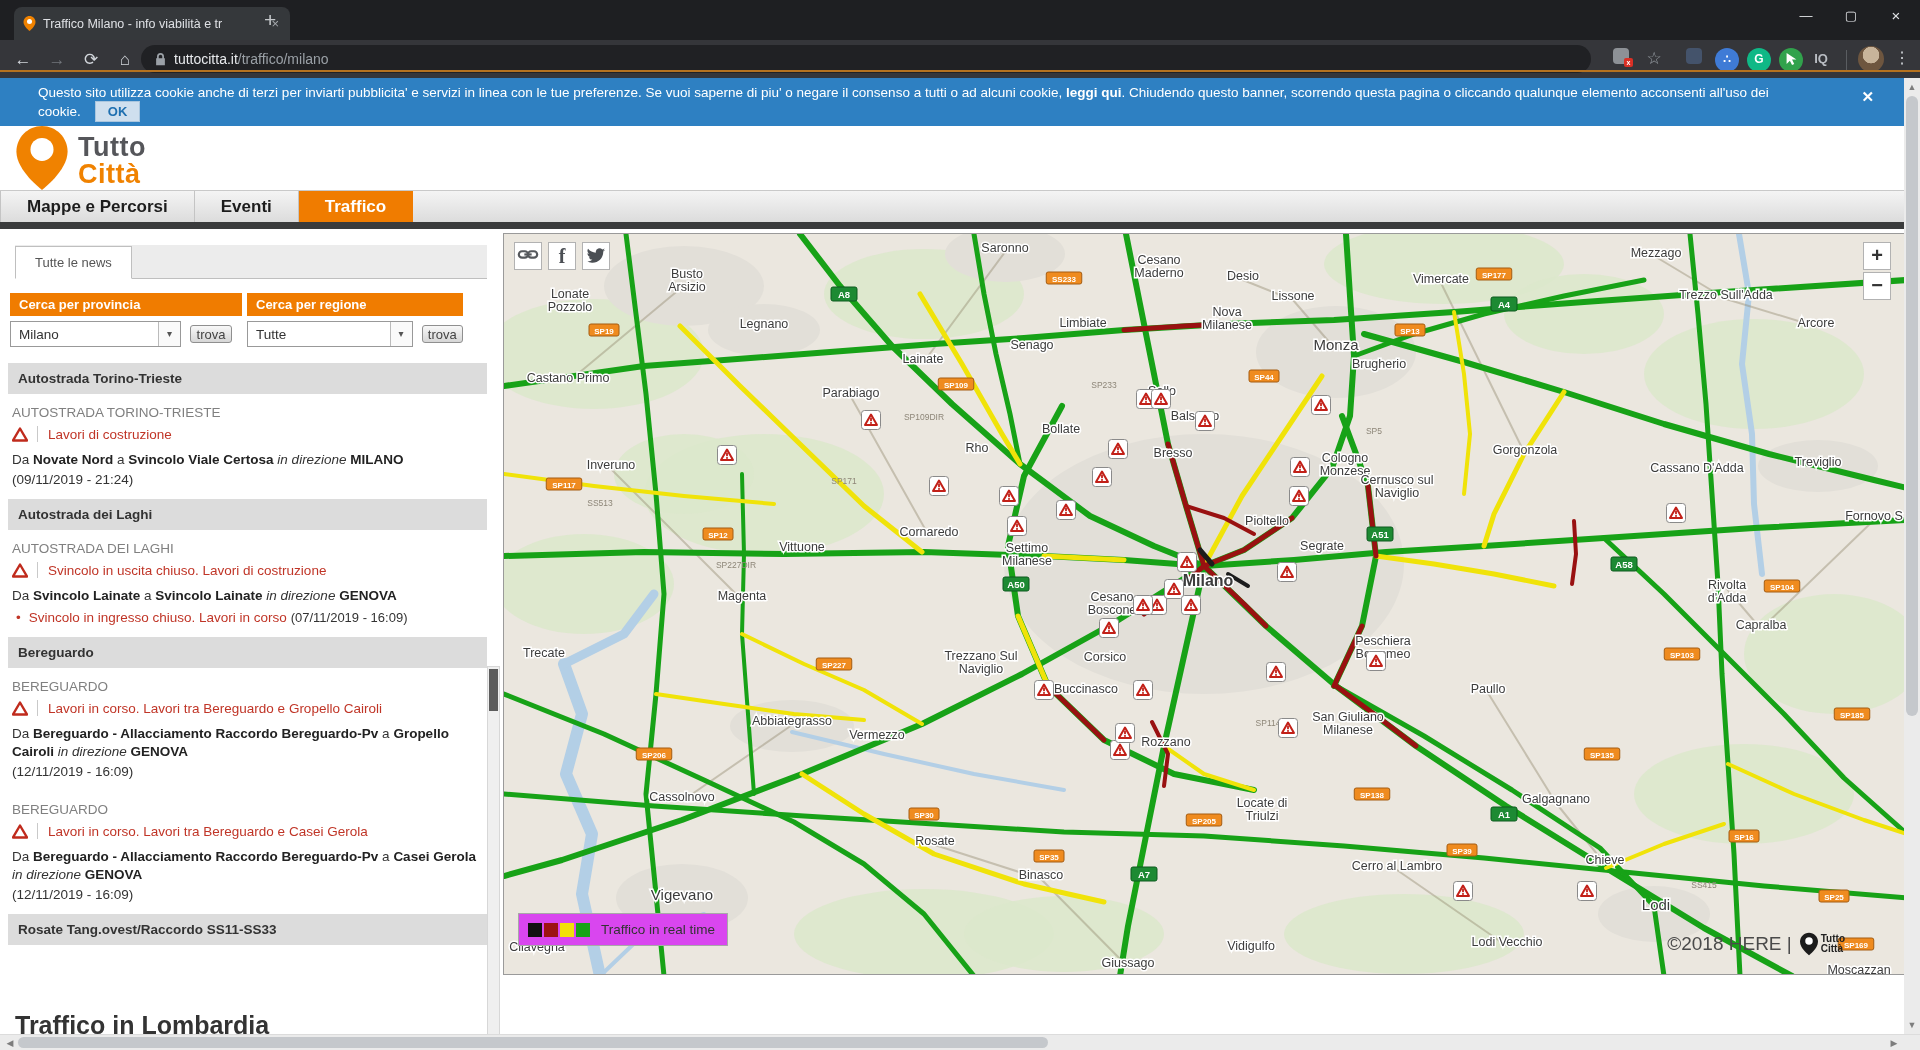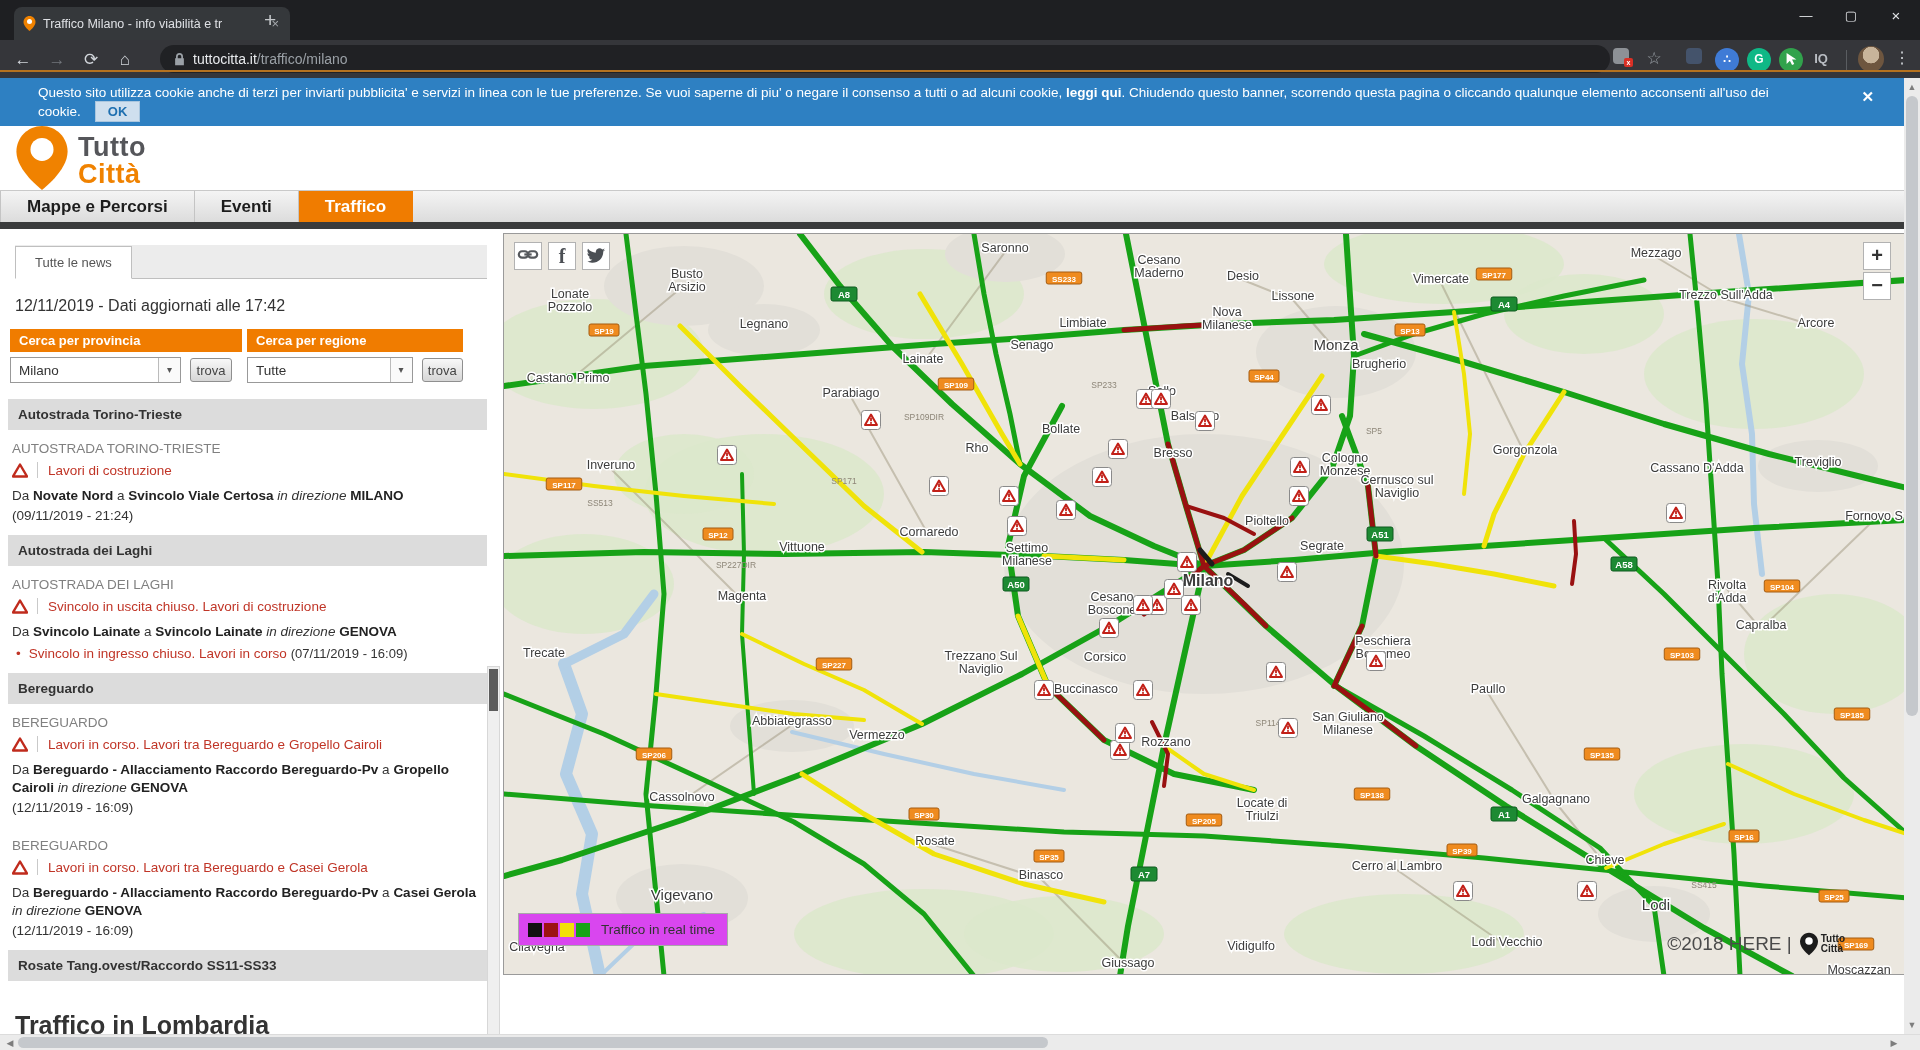--- a/index.html
+++ b/index.html
@@ -7,21 +7,21 @@
 
   
   #tabstrip { position:absolute; left:0; top:0; width:1920px; height:40px; background:#1e1f22; }
   #tab { position:absolute; left:14px; top:7px; width:276px; height:33px; background:#35383b; border-radius:8px 8px 0 0; display:flex; align-items:center; padding:8px 8px; overflow:hidden; }
   #tab-title { color:#dfe1e5; font-size:12.5px; white-space:nowrap; overflow:hidden; flex:1; margin:0 6px; }
   #tab-close { color:#a5a9ad; font-size:13px; cursor:pointer; padding:0 3px; }
   #new-tab-btn { position:absolute; left:264px; top:10px; color:#c4c7ca; font-size:21px; line-height:20px; cursor:pointer; }
   .win-btn { position:absolute; top:0; width:44px; height:32px; color:#e4e6e9; font-size:13px; text-align:center; line-height:32px; cursor:pointer; }
   #toolbar { position:absolute; left:0; top:40px; width:1920px; height:38px; background:#35363a; }
   .tb-icon { position:absolute; top:7px; width:26px; height:26px; text-align:center; line-height:26px; font-size:17px; color:#d2d6db; border-radius:50%; cursor:pointer; }
-  #addr { position:absolute; left:160px; top:45px; width:1450px; height:28px; background:#202124; border-radius:14px; display:flex; align-items:center; padding:0 14px; }
+  #addr { position:absolute; left:141px; top:45px; width:1450px; height:28px; background:#202124; border-radius:14px; display:flex; align-items:center; padding:0 14px; }
   #addr-host { color:#e8eaed; font-size:14px; }
   #addr-path { color:#9aa0a6; font-size:14px; }
   .ext { position:absolute; top:48px; width:24px; height:24px; text-align:center; line-height:22px; cursor:pointer; }
   .circ { border-radius:50%; color:#fff; font-size:12px; font-weight:bold; }
   #ext-divider { position:absolute; left:1846px; top:50px; width:1px; height:20px; background:#5a5d61; }
   #avatar { position:absolute; left:1858px; top:46px; width:26px; height:26px; border-radius:50%; background:radial-gradient(circle at 50% 35%, #c8b49a 0 38%, #6e563f 40% 100%); cursor:pointer; }
   #kebab { position:absolute; left:1894px; top:48px; color:#cfd3d7; font-size:16px; cursor:pointer; }
   #orange-strip { position:absolute; left:0; top:70px; width:1920px; height:2px; background:#b5721f; }
 
   
@@ -51,21 +51,21 @@
   #italy-link { font-size:12px; font-weight:bold; color:#333; text-decoration:underline; cursor:pointer; margin-bottom:4px; }
   #tabbar { margin:16px 0 0 15px; width:472px; border-bottom:1px solid #bfbfbf; background:#ececec; height:34px; position:relative; }
   #tab-news { position:absolute; left:0; bottom:-1px; background:#fff; border:1px solid #bfbfbf; border-bottom:1px solid #fff; padding:8px 19px; font-size:13px; color:#555; cursor:pointer; }
   #date-line { margin:18px 0 0 15px; font-size:16px; color:#333; }
   #search-row { margin:14px 0 0 10px; display:flex; gap:5px; }
   .search-box .sb-head { background:#f07c00; color:#fff; font-size:13px; font-weight:bold; padding:4px 9px; }
   .sb-controls { display:flex; margin-top:5px; align-items:center; }
   .sel { height:26px; background:#fff; border:1px solid #999; display:flex; align-items:center; cursor:pointer; }
   .sel .sel-val { font-size:13.5px; color:#333; padding:0 8px; flex:1; }
   .sel .sel-arrow { width:22px; height:24px; border-left:1px solid #bbb; text-align:center; line-height:24px; font-size:10px; color:#555; background:#fafafa; }
-  .trova { width:42px; height:24px; margin-left:9px; background:linear-gradient(#f8f8f8,#d6d6d6); border:1px solid #8f8f8f; border-radius:3px; font-size:13px; color:#444; cursor:pointer; font-family:"Liberation Sans",sans-serif; }
+  .trova { width:42px; height:18px; margin-left:9px; background:linear-gradient(#f8f8f8,#d6d6d6); border:1px solid #8f8f8f; border-radius:3px; font-size:13px; color:#444; cursor:pointer; font-family:"Liberation Sans",sans-serif; }
   #news-sections { margin:16px 0 0 8px; width:479px; }
   .section-header { background:#dcdcdc; font-size:13.5px; font-weight:bold; color:#333; padding:8px 10px; }
   .news-item { padding:11px 4px 12px 4px; background:#fff; }
   .news-item .nt { font-size:13.5px; color:#808080; }
   .warn-row { display:flex; align-items:center; margin-top:6px; }
   .vbar { width:1px; height:16px; background:#c9c9c9; margin:0 10px 0 9px; }
   .warn-text { font-size:13.5px; color:#c03527; }
   .desc { font-size:13.5px; color:#333; margin-top:9px; line-height:18px; }
   .desc .b { font-weight:bold; color:#222; }
   .desc .i { font-style:italic; }
@@ -171,21 +171,20 @@
   <div class="nav-item">Mappe e Percorsi</div>
   <div class="nav-item">Eventi</div>
   <div class="nav-item active">Traffico</div>
 </div>
 <div id="nav-under"></div>
 
 <div id="panel">
   <div id="tabbar">
     <span id="tab-news">Tutte le news</span>
   </div>
-  <div id="date-line">12/11/2019 - Dati aggiornati alle 17:42</div>
   <div id="search-row">
     <div class="search-box" style="width:232px;">
       <div class="sb-head">Cerca per provincia</div>
       <div class="sb-controls">
         <div class="sel" style="width:171px;">
           <span class="sel-val">Milano</span>
           <span class="sel-arrow">▾</span>
         </div>
         <button class="trova">trova</button>
       </div>

